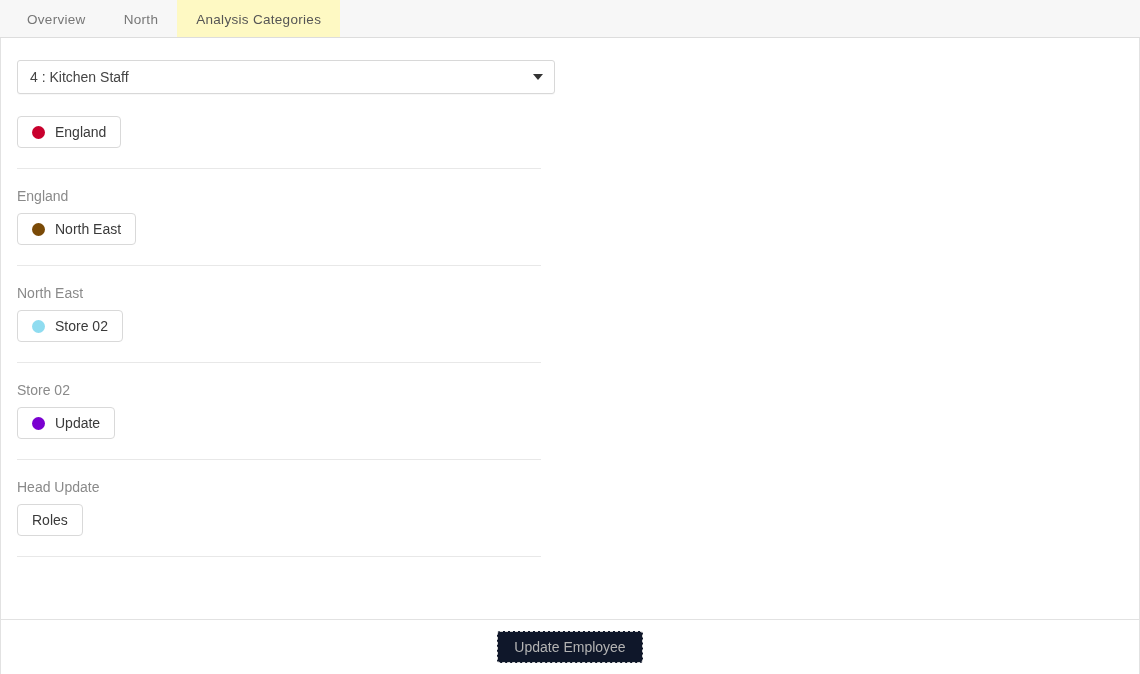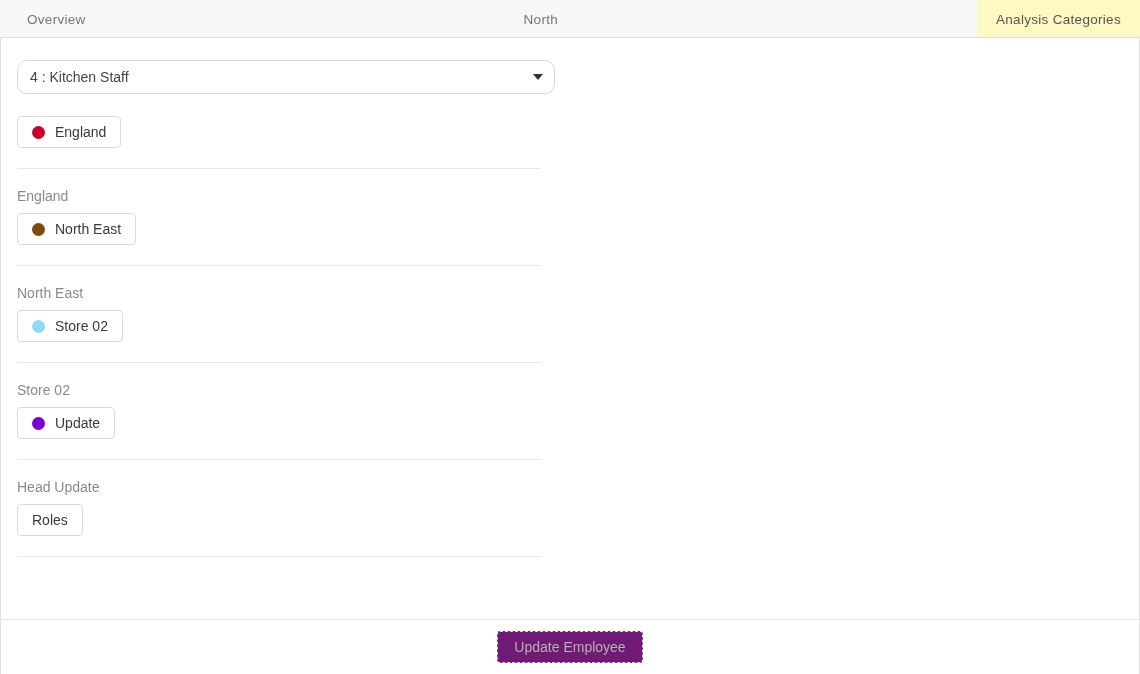--- a/index.html
+++ b/index.html
@@ -18,21 +18,20 @@
 
   
   .tabbar {
     height: 38px;
     background: #f7f7f7;
     border-bottom: 1px solid #dddddd;
     display: flex;
     align-items: stretch;
     padding-left: 8px;
     box-sizing: border-box;
-    justify-content: space-between;
   }
   .tab {
     display: flex;
     align-items: center;
     padding: 0 18px;
     font-size: 13.5px;
     letter-spacing: 0.3px;
     color: #777777;
     cursor: pointer;
     border: 1px solid transparent;
@@ -68,21 +67,21 @@
     position: relative;
     width: 538px;
     height: 34px;
     margin-bottom: 22px;
   }
   .select-box {
     width: 100%;
     height: 100%;
     box-sizing: border-box;
     border: 1px solid #d8d8d8;
-    border-radius: 10px;
+    border-radius: 3px;
     background: #ffffff;
     display: flex;
     align-items: center;
     padding: 0 12px;
     font-size: 14px;
     color: #444444;
     cursor: pointer;
     box-shadow: 0 1px 1px rgba(0,0,0,0.03);
   }
   .select-arrow {
@@ -145,21 +144,21 @@
     align-items: center;
     justify-content: center;
   }
   .btn-disabled {
     min-width: 136px;
     height: 32px;
     box-sizing: border-box;
     padding: 0 16px;
     border: 1px dashed #d5d5d5;
     border-radius: 3px;
-    background: #701a75;
+    background: #0f172a;
     color: #b3b3b3;
     font-size: 14px;
     font-family: "Liberation Sans", sans-serif;
     display: flex;
     align-items: center;
     justify-content: center;
     cursor: default;
   }
 </style>
 </head>

